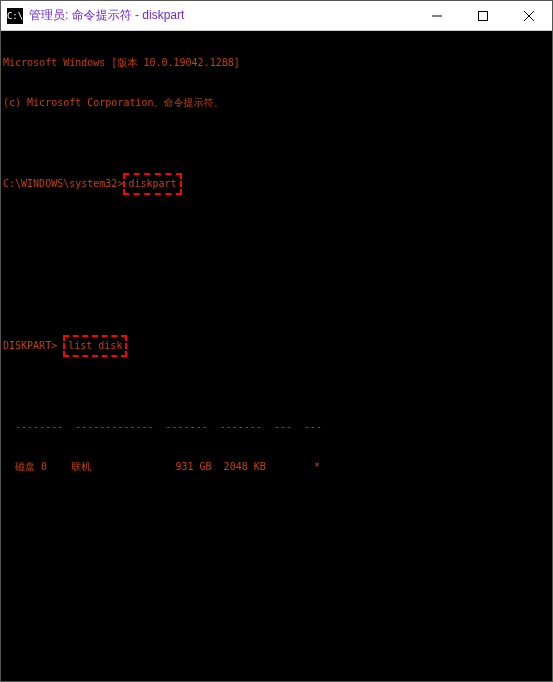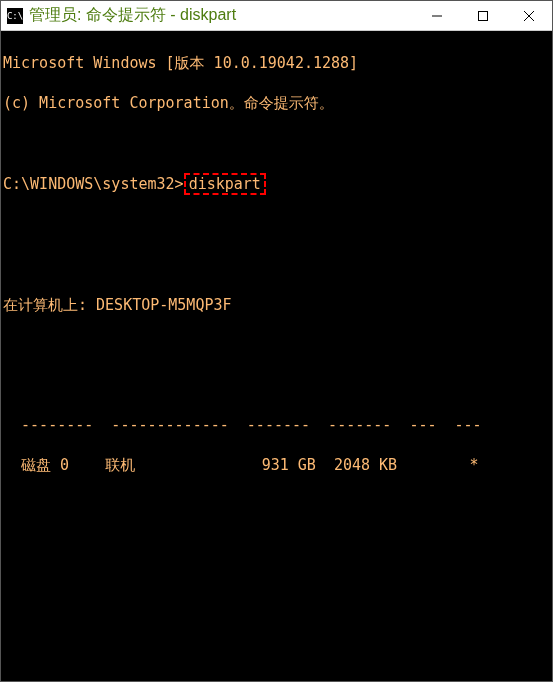--- a/index.html
+++ b/index.html
@@ -33,22 +33,22 @@
     background: #000;
     color: #fff;
     font-size: 9px;
     display: inline-flex;
     align-items: center;
     justify-content: center;
     margin-right: 6px;
     font-family: Consolas, monospace;
   }
   .titlebar-title {
-    font-size: 16px;
-    color: #4d7c0f;
+    font-size: 12px;
+    color: #6d28d9;
     font-family: "Microsoft YaHei", sans-serif;
     flex: 1;
   }
   .titlebar-controls {
     display: flex;
     height: 100%;
   }
   .titlebtn {
     width: 46px;
     height: 100%;
@@ -57,22 +57,22 @@
     justify-content: center;
     font-size: 13px;
     color: #000;
     font-family: "Segoe UI Symbol", sans-serif;
     cursor: pointer;
   }
   .titlebtn svg { width: 10px; height: 10px; stroke: #000; stroke-width: 1; fill: none; }
   .terminal {
     flex: 1;
     background: #000;
-    color: #fdba74;
-    font-size: 15px;
+    color: #c2410c;
+    font-size: 10px;
     line-height: 20px;
     padding: 2px 2px;
     white-space: pre;
     overflow: hidden;
     position: relative;
     font-family: "NSimSun", "SimSun", "Consolas", monospace;
   }
   .line { white-space: pre; }
   .hl {
     border: 2px dashed #ff0000;
@@ -109,22 +109,22 @@
     </div>
   </div>
 
   <div class="terminal">
 <div class="line">Microsoft Windows [版本 10.0.19042.1288]</div>
 <div class="line">(c) Microsoft Corporation。命令提示符。</div>
 <div class="line"> </div>
 <div class="line"><span>C:\WINDOWS\system32&gt;</span><span class="hl">diskpart</span></div>
 <div class="line"> </div>
 <div class="line"> </div>
-<div class="line">在计算机上: DESKTOP-M5MQP3F</div>
 <div class="line"> </div>
+<div class="line"><span>DISKPART&gt; </span><span class="hl">list disk</span></div>
 <div class="line"> </div>
 <div class="line">  --------  -------------  -------  -------  ---  ---</div>
 <div class="line">  磁盘 0    联机              931 GB  2048 KB        *</div>
 <div class="line"> </div>
 
 
 
 
 
 

